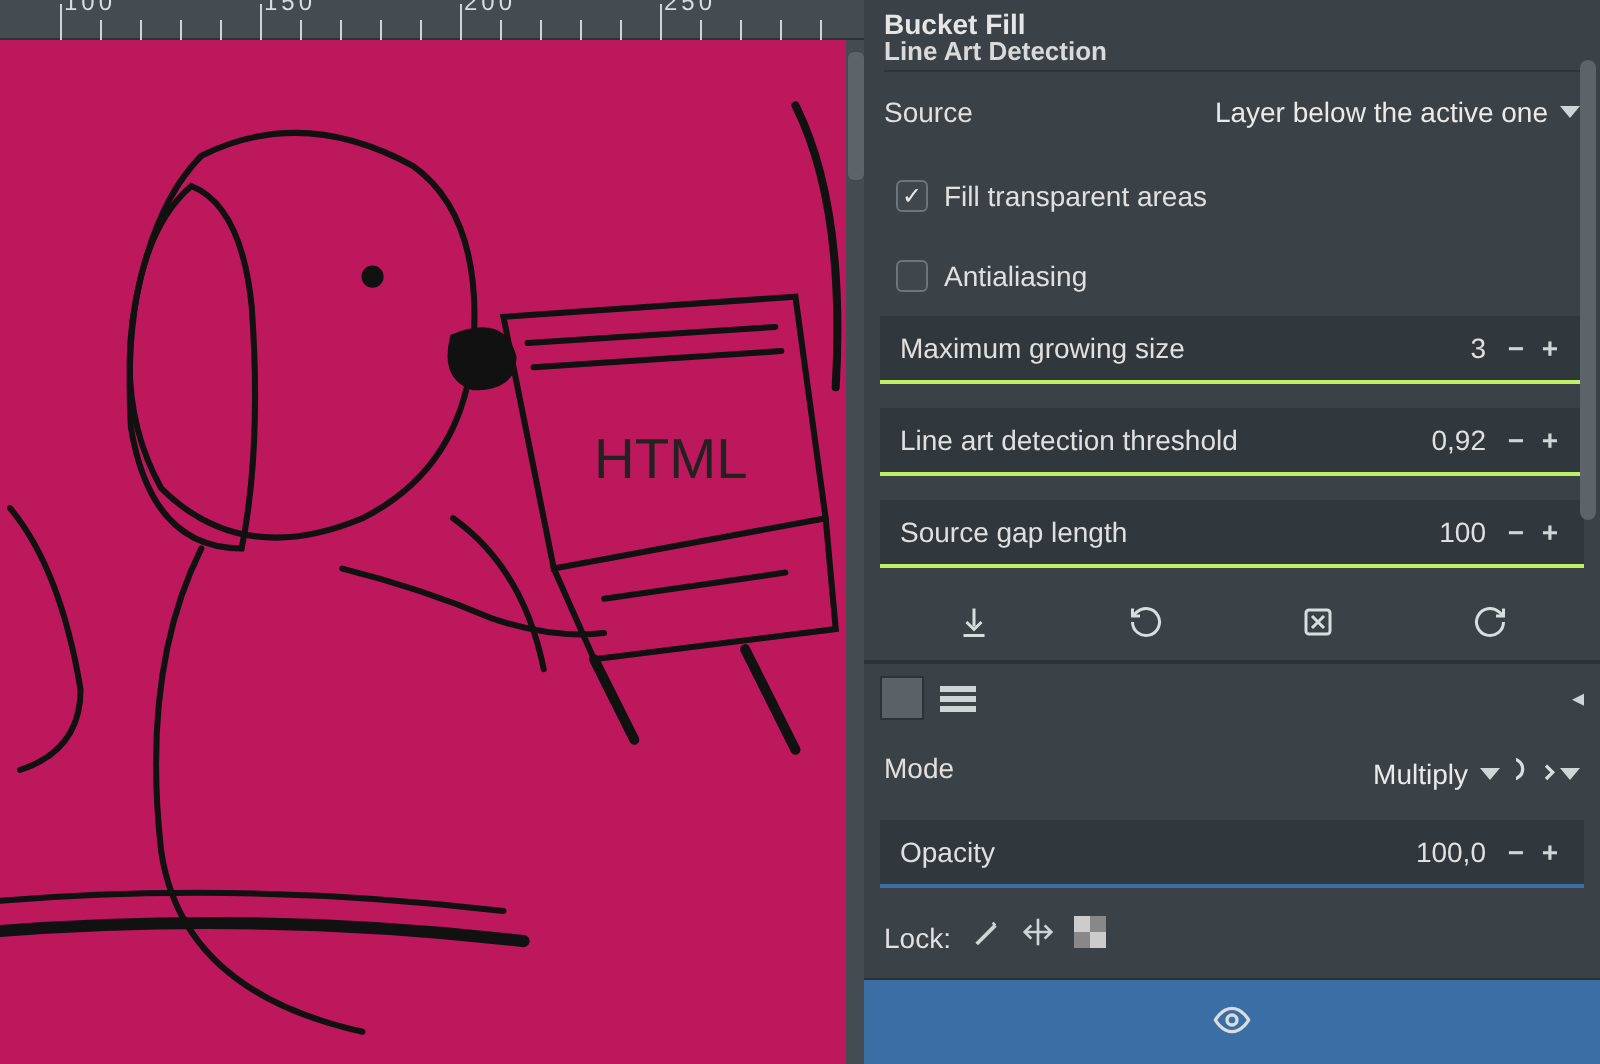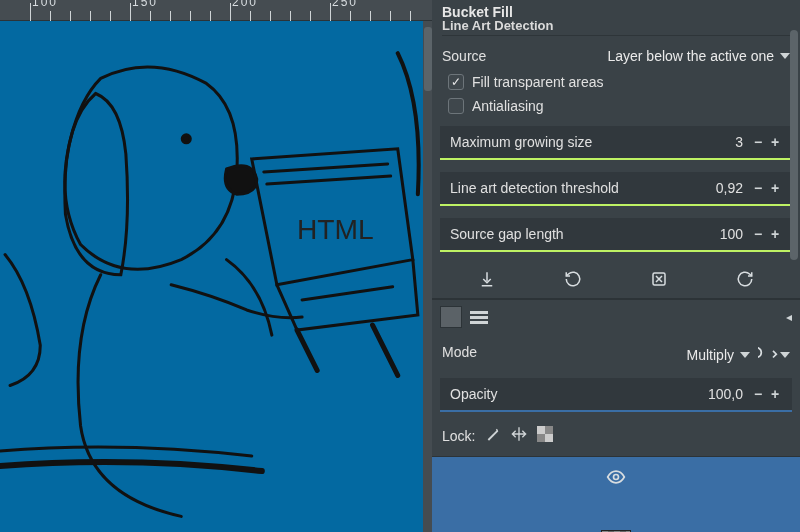--- a/index.html
+++ b/index.html
@@ -45,21 +45,21 @@
   .ruler-label-wrap span { letter-spacing: 2px; }
   .canvas-area {
     flex: 1;
     position: relative;
     background: #3a4247;
     display: flex;
   }
   .canvas {
     width: 464px;
     height: 100%;
-    background: #0369a1;
+    background: #be185d;
   }
   .drawing {
     width: 100%; height: 100%;
   }
   .vscroll {
     width: 10px;
     background: #454c51;
     position: relative;
   }
   .vscroll .thumb {
@@ -110,20 +110,21 @@
     display: inline-block;
     width: 0; height: 0;
     border-left: 5px solid transparent;
     border-right: 5px solid transparent;
     border-top: 6px solid #cfd4d6;
   }
   .checkbox-row {
     display: flex; align-items: center; gap: 8px;
     padding: 4px 0;
     padding-left: 6px;
+    margin-top: 16px;
   }
   .cb {
     width: 16px; height: 16px;
     border: 1px solid #6d757a;
     border-radius: 3px;
     display: flex; align-items: center; justify-content: center;
     background: #3f474c;
   }
   .cb.checked::after {
     content: "✓";

